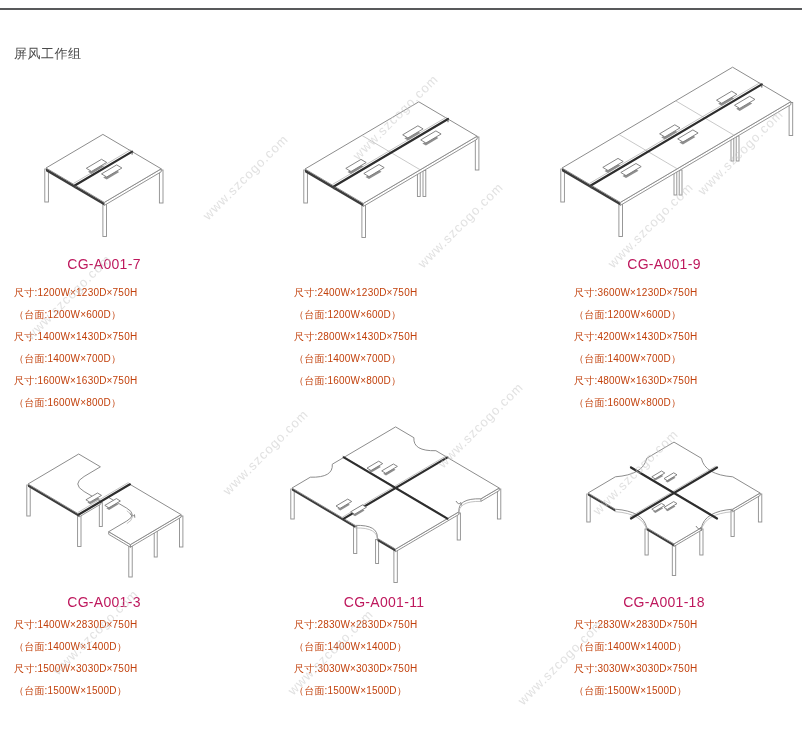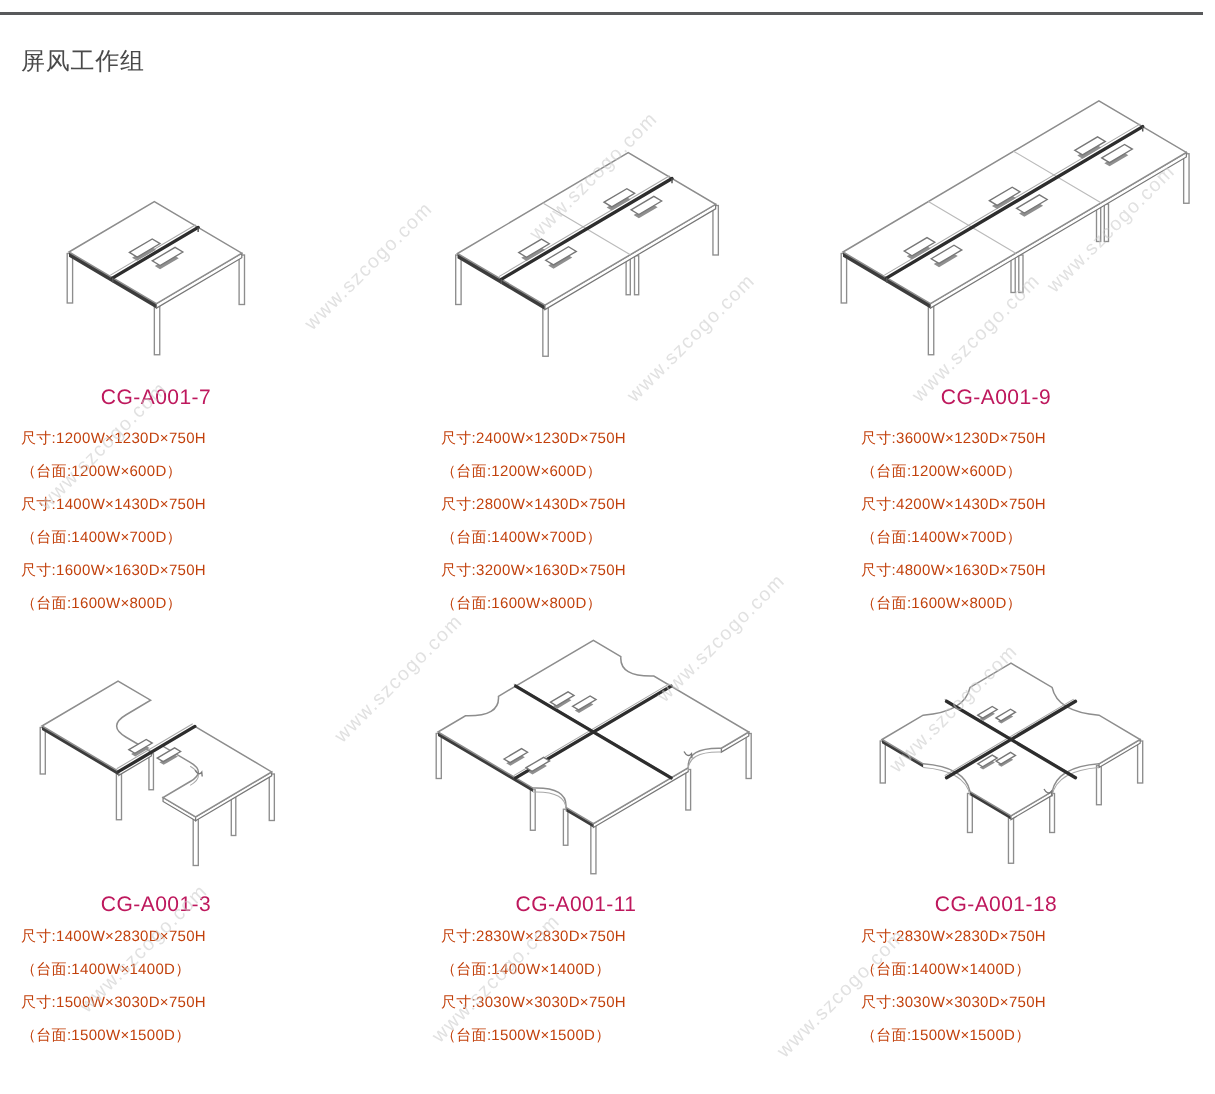--- a/index.html
+++ b/index.html
@@ -2,21 +2,21 @@
 <html><head>
 <meta charset="utf-8">
 <style>
   html,body{margin:0;padding:0;}
   body{
     width:810px;height:729px;position:relative;background:#ffffff;
     font-family:"Liberation Sans","DejaVu Sans",sans-serif;
     overflow:hidden;color:#555;
   }
   .top-rule{position:absolute;left:0;top:8px;width:802px;height:2px;background:#58595b;}
-  .page-title{position:absolute;left:14px;top:31px;font-size:16px;color:#4a4a4a;letter-spacing:.5px;}
+  .page-title{position:absolute;left:14px;top:45px;font-size:13px;color:#4a4a4a;letter-spacing:.5px;}
   .cell{position:absolute;width:256px;}
   .row1{top:60px;height:352px;}
   .row2{top:415px;height:310px;}
   .c1{left:14px;} .c2{left:294px;} .c3{left:574px;}
   .prod-title{position:absolute;left:0;width:180px;text-align:center;font-size:14px;color:#be185d;letter-spacing:.3px;}
   .row1 .prod-title{top:196px;}
   .row2 .prod-title{top:179px;}
   .specs{position:absolute;left:0;width:252px;}
   .row1 .specs{top:222px;}
   .row2 .specs{top:199px;}
@@ -219,21 +219,20 @@
     <p>（台面:1600W×800D）</p>
   </div>
 </div>
 
 <div class="cell row1 c2">
   <div class="specs">
     <p>尺寸:2400W×1230D×750H</p>
     <p>（台面:1200W×600D）</p>
     <p>尺寸:2800W×1430D×750H</p>
     <p>（台面:1400W×700D）</p>
-    <p>尺寸:3200W×1630D×750H</p>
     <p>（台面:1600W×800D）</p>
   </div>
 </div>
 
 <div class="cell row1 c3">
   <div class="prod-title">CG-A001-9</div>
   <div class="specs">
     <p>尺寸:3600W×1230D×750H</p>
     <p>（台面:1200W×600D）</p>
     <p>尺寸:4200W×1430D×750H</p>

